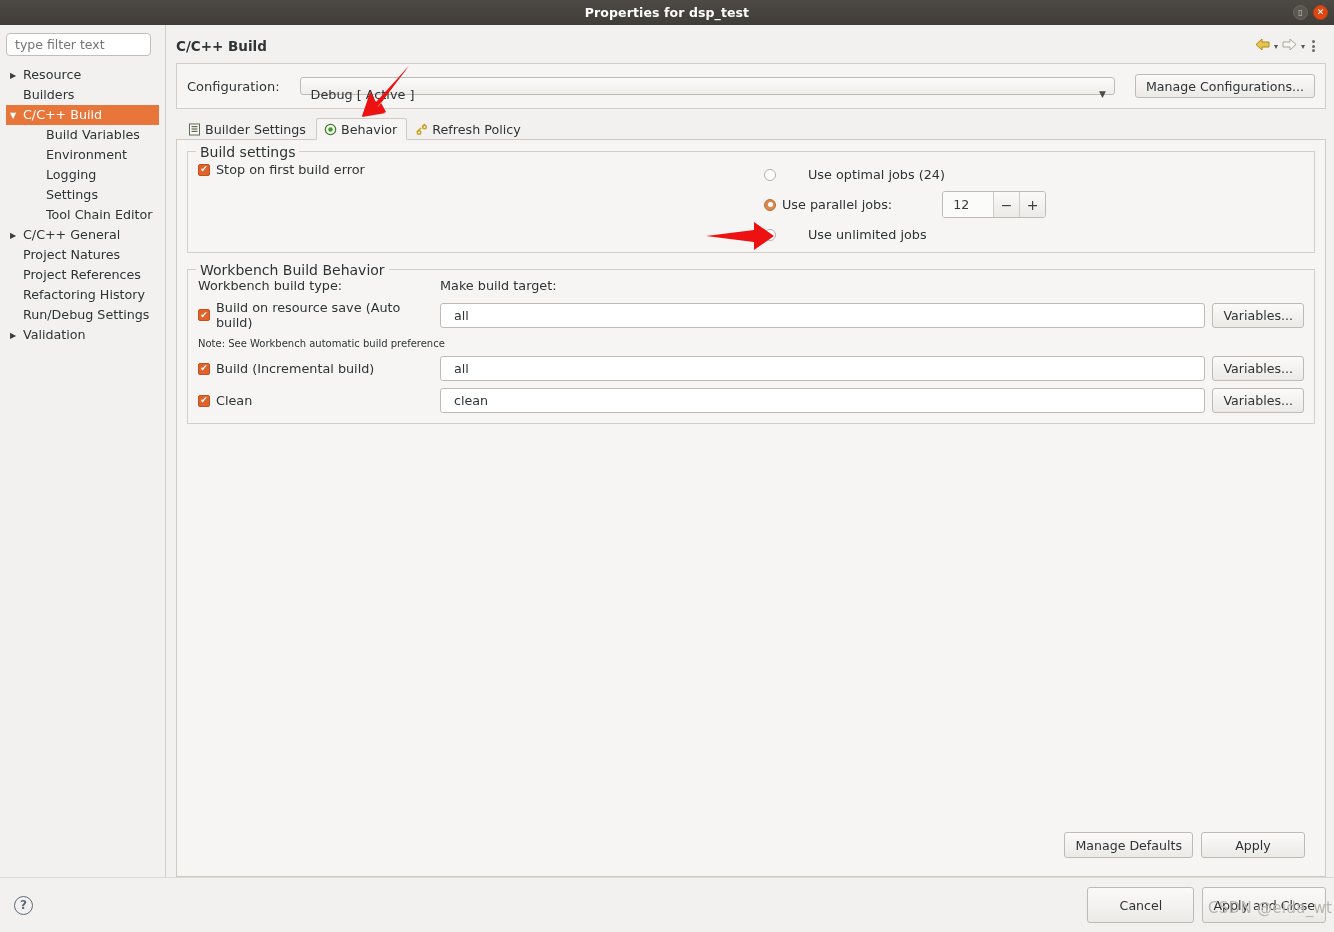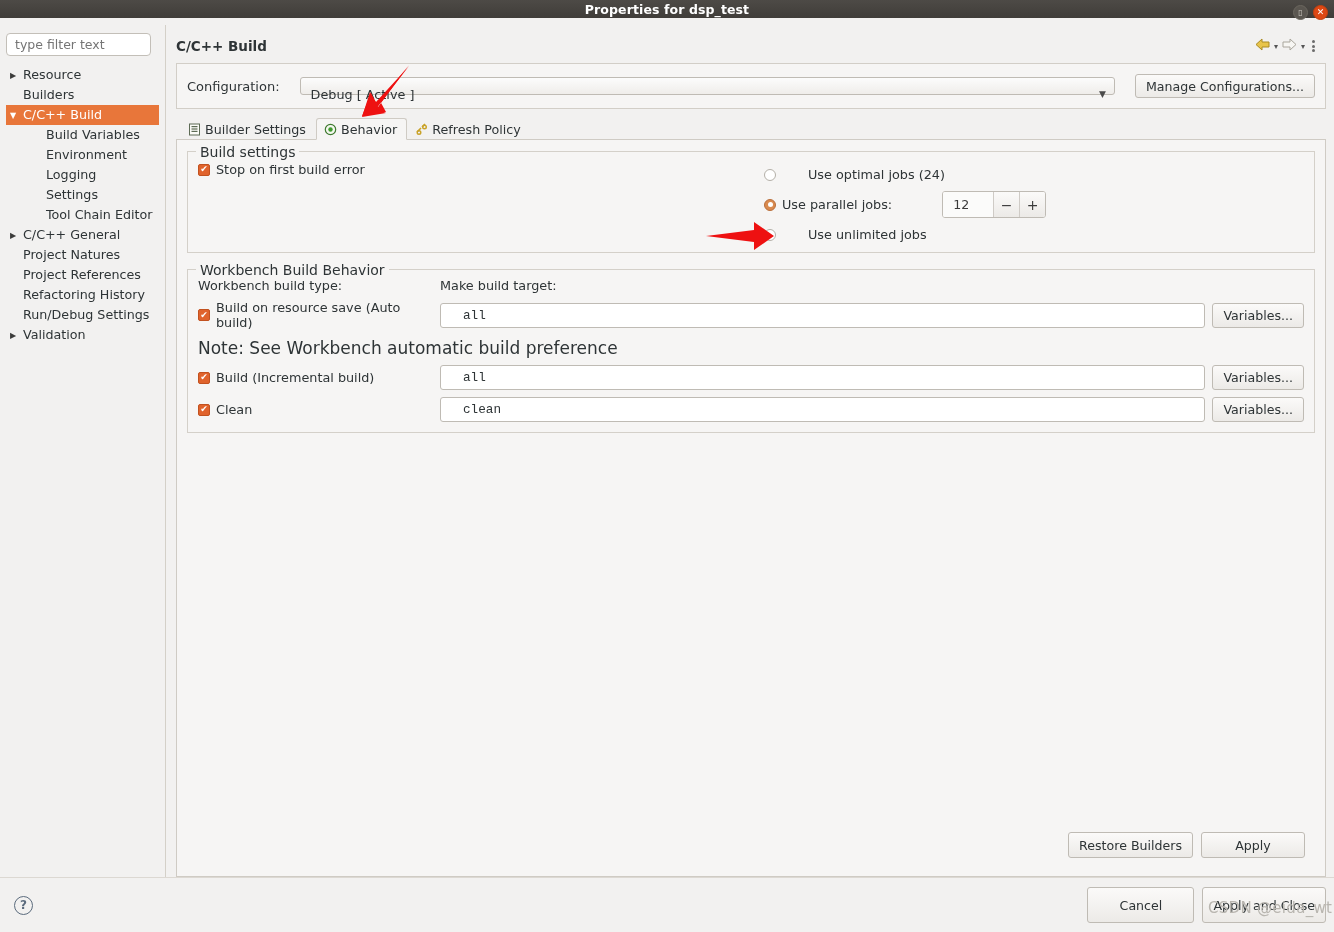--- a/index.html
+++ b/index.html
@@ -9,21 +9,21 @@
     font-family:"DejaVu Sans","Liberation Sans",sans-serif;
     font-size:13px;
     color:#2e3436;
     background:#f2f1f0;
     overflow:hidden;
     position:relative;
   }
 
   
   .titlebar{
-    height:18px; width:100%;
+    height:25px; width:100%;
     background:linear-gradient(to bottom,#4d4a46 0%,#403d39 100%);
     color:#ffffff;
     display:flex; align-items:center; justify-content:center;
     position:relative;
     font-size:12.5px; font-weight:bold;
     letter-spacing:.1px;
   }
   .titlebar .tb-buttons{
     position:absolute; right:6px; top:0; height:25px;
     display:flex; align-items:center; gap:5px;
@@ -206,27 +206,27 @@
     width:26px; background:linear-gradient(to bottom,#fbfaf9,#eceae7);
     border-left:1px solid #cfcbc6;
     display:flex; align-items:center; justify-content:center;
     font-size:14px; color:#3b3b3b; cursor:default;
   }
 
   
   .wb-headrow{ display:flex; align-items:center; font-size:12.8px; }
   .wb-col1{ width:242px; flex:0 0 242px; }
   .wb-row{ display:flex; align-items:center; margin-top:7px; }
-  .wb-note{ font-size:17px; margin-top:8px; }
+  .wb-note{ font-size:10px; margin-top:8px; }
   .txtfield{
     flex:1; height:25px;
     border:1px solid #bfbbb4; border-radius:3px;
-    background:#ffffff; padding:0 22px;
+    background:#ffffff; padding:0 13px;
     font-size:12.7px; color:#2e3436;
-    display:flex; align-items:center;font-family:Liberation Mono, monospace;
+    display:flex; align-items:center;
   }
   .wb-row .btn{ margin-left:7px; height:25px; }
 
   
   .panel-buttons{
     display:flex; justify-content:flex-end; gap:8px;
     padding:10px 10px 8px 0;
   }
   .panel-buttons .btn{ height:26px; min-width:104px; }
   .dialog-bottom{
@@ -475,21 +475,21 @@
                 <span class="txtfield">clean</span>
                 <span class="btn">Variables...</span>
               </div>
             </div>
         </div>
 
         <div style="flex:1"></div>
 
         <div class="panel-buttons">
           <span class="btn">
-              <span>Restore Builders</span>
+              <span>Manage Defaults</span>
             </span>
           <span class="btn">
               <span>Apply</span>
             </span>
         </div>
       </div>
     </div>
   </div>
 
   <div class="dialog-bottom">

